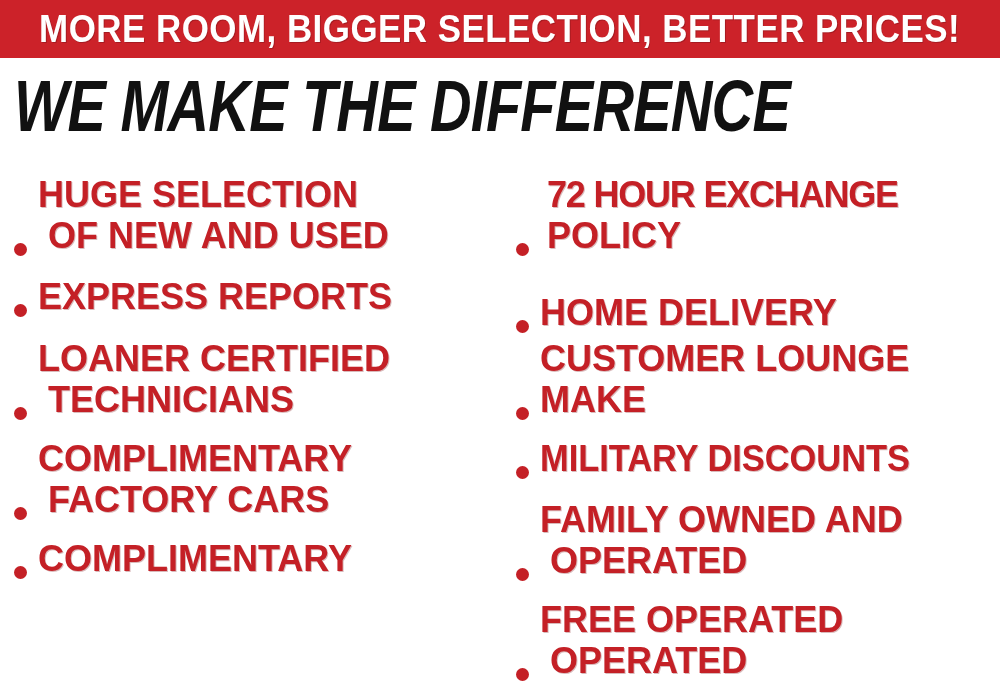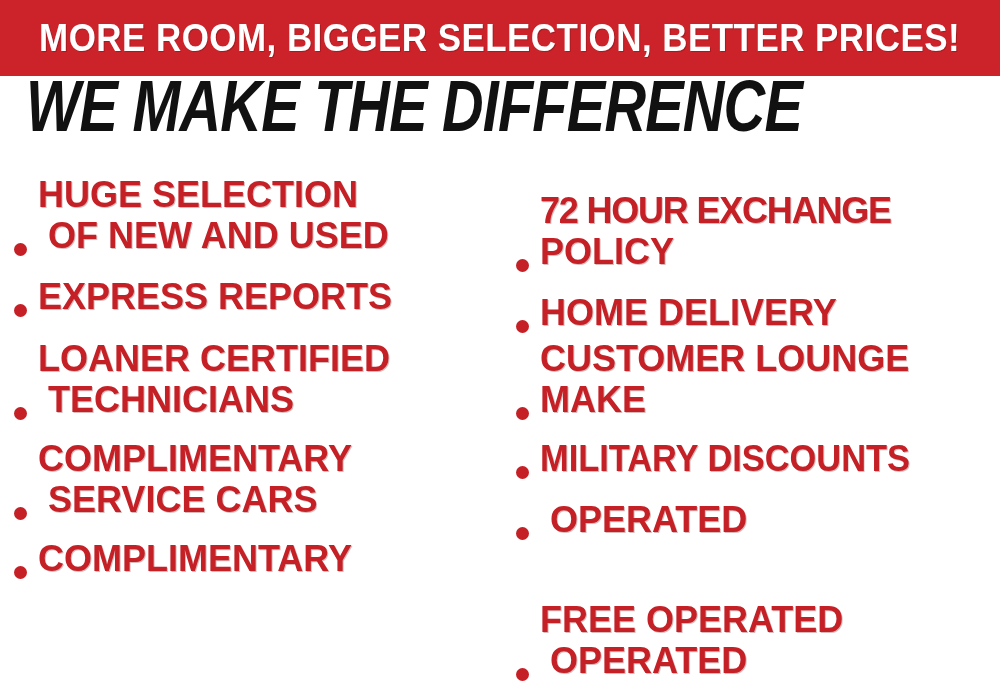--- a/index.html
+++ b/index.html
@@ -17,21 +17,21 @@
     background: #ffffff;
     overflow: hidden;
   }
 
   
   .banner {
     position: absolute;
     left: 0;
     top: 0;
     width: 1000px;
-    height: 76px;
+    height: 58px;
     background: #cc2229;
     display: flex;
     align-items: center;
     justify-content: center;
   }
   .banner-text {
     color: #ffffff;
     font-family: "Liberation Sans", sans-serif;
     font-weight: bold;
     font-size: 38px;
@@ -39,21 +39,21 @@
     letter-spacing: 0.5px;
     transform: scaleX(0.92);
     transform-origin: center center;
     white-space: nowrap;
     text-shadow: 1px 1px 0 rgba(120,20,25,0.45);
   }
 
   
   .headline-wrap {
     position: absolute;
-    left: 12px;
+    left: 0;
     top: 70px;
     width: 804px;
     height: 72px;
     display: flex;
     align-items: flex-end;
     justify-content: center;
   }
   .headline {
     color: #111111;
     font-family: "Liberation Sans", sans-serif;
@@ -119,21 +119,21 @@
   }
 
   
   .l0 { top: 14px;  }
   .l1 { top: 116px; }
   .l2 { top: 178px; }
   .l3 { top: 278px; }
   .l4 { top: 378px; }
 
   
-  .r0 { top: 30px;  }
+  .r0 { top: 14px; gap: 7px;  }
   .r1 { top: 116px; margin-top: 16px; }
   .r2 { top: 178px; }
   .r3 { top: 278px; }
   .r4 { top: 339px; }
   .r5 { top: 439px; }
 </style>
 </head>
 <body>
 
 <div class="poster">
@@ -170,21 +170,21 @@
         <span class="bullet-lines">
           <div class="bullet-line">LOANER CERTIFIED</div>
           <div class="bullet-line indent">TECHNICIANS</div>
         </span>
       </div>
 
       <div class="bullet-item l3">
         <span class="bullet-dot"></span>
         <span class="bullet-lines">
           <div class="bullet-line">COMPLIMENTARY</div>
-          <div class="bullet-line indent">SERVICE CARS</div>
+          <div class="bullet-line indent">FACTORY CARS</div>
         </span>
       </div>
 
       <div class="bullet-item l4">
         <span class="bullet-dot"></span>
         <span class="bullet-lines">
           <div class="bullet-line">COMPLIMENTARY</div>
         </span>
       </div>
 
@@ -218,20 +218,21 @@
       <div class="bullet-item r3">
         <span class="bullet-dot"></span>
         <span class="bullet-lines">
           <div class="bullet-line squeeze">MILITARY DISCOUNTS</div>
         </span>
       </div>
 
       <div class="bullet-item r4">
         <span class="bullet-dot"></span>
         <span class="bullet-lines">
+          <div class="bullet-line">FAMILY OWNED AND</div>
           <div class="bullet-line indent">OPERATED</div>
         </span>
       </div>
 
       <div class="bullet-item r5">
         <span class="bullet-dot"></span>
         <span class="bullet-lines">
           <div class="bullet-line">FREE OPERATED</div>
           <div class="bullet-line indent">OPERATED</div>
         </span>

